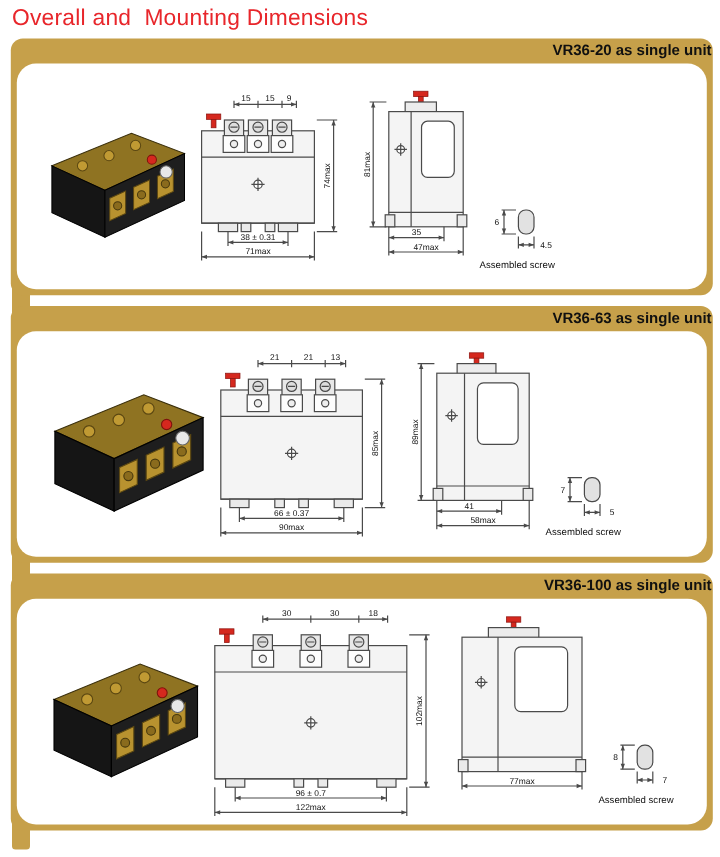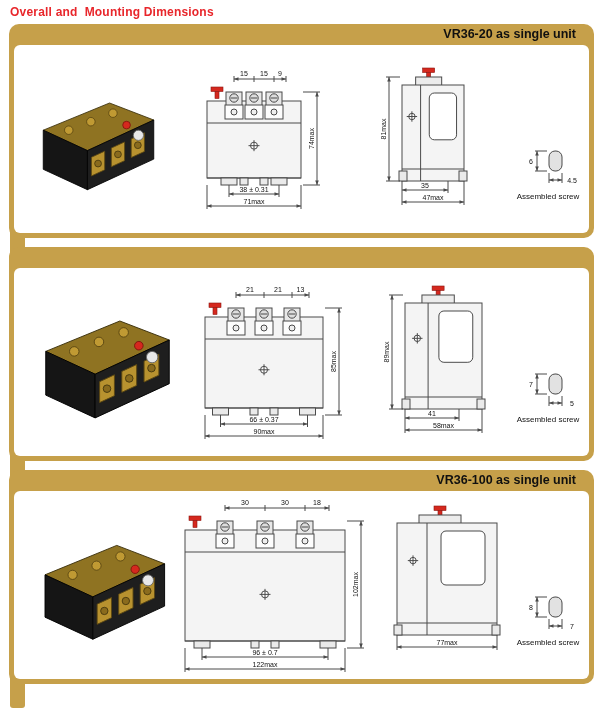--- a/index.html
+++ b/index.html
@@ -1,22 +1,22 @@
 <!DOCTYPE html>
 <html style="--red: #e8262b; --gold: #c6a04a;"><head>
 <meta charset="utf-8">
 <style>
   *{box-sizing:border-box}
   html,body{margin:0;padding:0}
   body{width:600px;height:714px;background:#ffffff;font-family:"Liberation Sans",sans-serif;position:relative;overflow:hidden}
-  .page-title{color:var(--red,#e8262b);font-size:12px;font-weight:bold;margin:5px 0 5px 10px;white-space:pre;letter-spacing:.2px}
+  .page-title{color:var(--red,#e8262b);font-size:19px;font-weight:normal;margin:5px 0 5px 10px;white-space:pre;letter-spacing:.2px}
   .left-ribbon{position:absolute;left:10px;top:54px;width:15px;height:654px;background:var(--gold,#c6a04a);border-radius:3px}
   .panel{position:relative;margin:0 6px 9px 9px;height:214px;background:var(--gold,#c6a04a);border-radius:10px}
-  .panel-title{position:absolute;top:3px;right:18px;font-size:12.5px;font-weight:bold;color:#101010;z-index:2}
-  .panel-body{position:absolute;left:5px;right:5px;top:21px;bottom:5px;background:#fff;border-radius:6px;display:flex;align-items:center;justify-content:space-between;padding:16px 8px;overflow:hidden}
+  .panel-title{position:absolute;top:3px;right:1px;font-size:12.5px;font-weight:bold;color:#101010;z-index:2}
+  .panel-body{position:absolute;left:5px;right:5px;top:21px;bottom:5px;background:#fff;border-radius:16px;display:flex;align-items:center;padding:0 8px;overflow:hidden}
   .photo-box{display:flex;align-items:center;justify-content:center}
   .screw-box{align-self:flex-end;margin-bottom:16px;display:flex;flex-direction:column;align-items:center}
   .screw-caption{font-size:8px;color:#111;margin-top:1px;white-space:nowrap}
   svg text{font-family:"Liberation Sans",sans-serif}
 </style>
 </head>
 <body>
 
 <h1 class="page-title">Overall and  Mounting Dimensions</h1>
 <div class="left-ribbon"></div>
@@ -167,20 +167,21 @@
             <polygon points="47,37 42.5,35.2 42.5,38.8" fill="#4a4a4a"></polygon>
             <text x="57" y="39.5" font-size="7" fill="#111" text-anchor="middle">4.5</text>
           </g>
         </svg>
       <div class="screw-caption">Assembled screw</div>
     </div>
   </div>
 </section>
 
 <section class="panel">
+  <div class="panel-title">VR36-63 as single unit</div>
   <div class="panel-body">
     <div class="photo-box">
         <svg id="photo-1" width="150" height="120">
           <g transform="scale(0.95) translate(3,2)">
             <polygon points="22,50 100,18 152,38 74,74" fill="#8f7322" stroke="#3a2f0c" stroke-width="1"></polygon>
             <polygon points="22,50 74,74 74,120 22,96" fill="#151515" stroke="#000000"></polygon>
             <polygon points="74,74 152,38 152,84 74,120" fill="#1e1e1e" stroke="#000000"></polygon>
             <polygon points="78.68,81.84 94.28,74.64 94.28,96.64 78.68,103.84" fill="#b8922f" stroke="#5c4812"></polygon>
             <circle cx="86.48" cy="89.24000000000001" r="4" fill="#8a6b1d" stroke="#493a0e"></circle>
             <polygon points="102.08,71.03999999999999 117.68,63.839999999999996 117.68,85.84 102.08,93.03999999999999" fill="#b8922f" stroke="#5c4812"></polygon>

